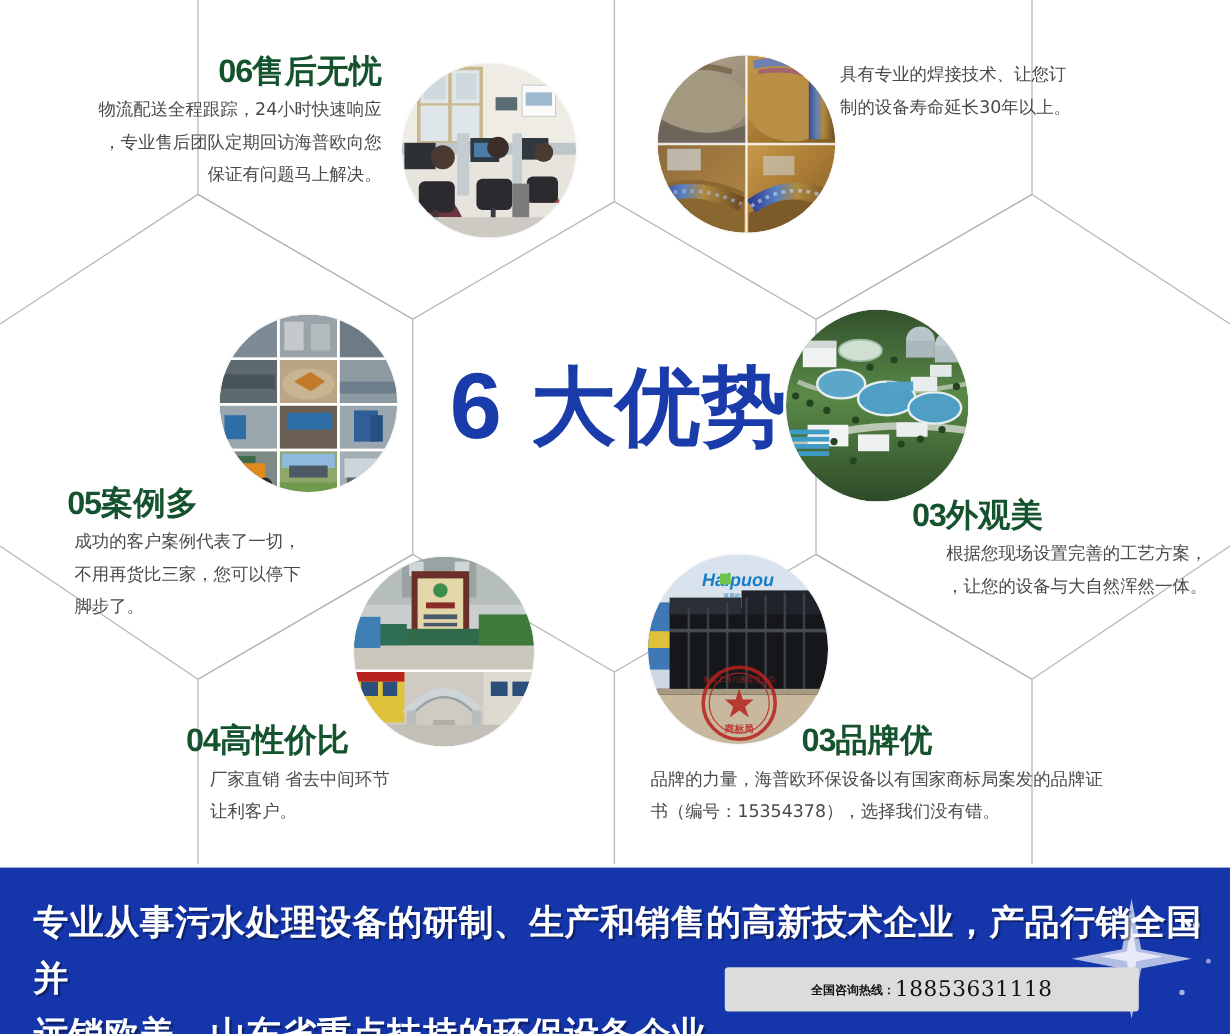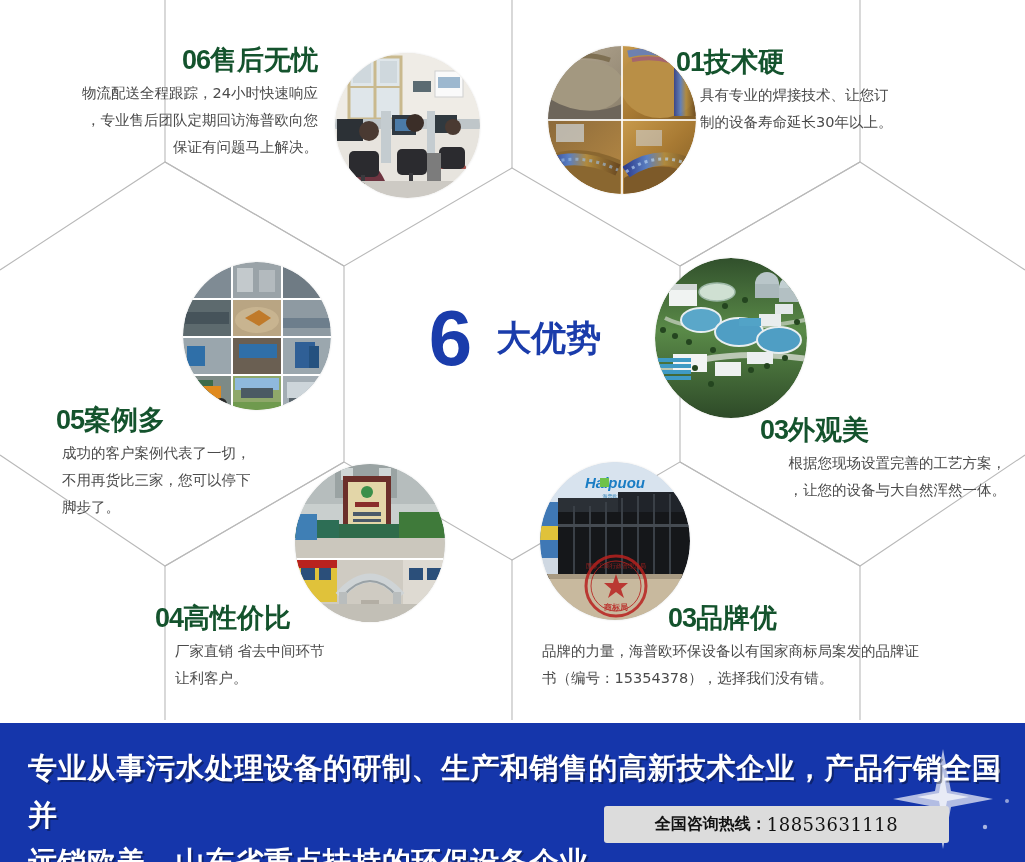--- a/index.html
+++ b/index.html
@@ -19,21 +19,21 @@
   .center-label{
     position:absolute;left:370px;top:288px;width:290px;height:100px;
     display:flex;align-items:center;justify-content:center;
     color:#1a3cab;white-space:nowrap;
   }
   .center-num{
     font-size:78px;font-weight:bold;line-height:1;letter-spacing:-2px;
     font-family:"Liberation Sans",sans-serif;
   }
   .center-txt{
-    font-size:35px;font-weight:bold;line-height:1;margin-left:26px;
+    font-size:71px;font-weight:bold;line-height:1;margin-left:26px;
     font-family:"DejaVu Sans",sans-serif;
   }
 
   
   .photo{
     position:absolute;border-radius:50%;overflow:hidden;
     box-shadow:0 0 2px rgba(0,0,0,.12);
   }
   .photo svg{display:block;}
 
@@ -66,21 +66,21 @@
     text-shadow:2px 2px 0 rgba(0,0,0,.35);
   }
   .banner-text .l2{display:block;}
   .hotline{
     position:absolute;left:604px;top:806px;width:345px;height:37px;
     background:#dcdcdc;border-radius:3px;
     display:flex;align-items:center;justify-content:center;
     color:#111;font-size:18px;font-family:"DejaVu Serif",serif;
     white-space:nowrap;
   }
-  .hotline .lbl{font-size:16px;font-family:"DejaVu Sans",sans-serif;font-weight:bold;}
+  .hotline .lbl{font-size:10px;font-family:"DejaVu Sans",sans-serif;font-weight:bold;}
   .hotline .num{font-size:18px;font-family:"DejaVu Serif",serif;letter-spacing:.5px;}
 </style>
 </head>
 <body>
 
 <div id="root">
 
   <svg class="hex-lines" viewBox="0 0 1025 720">
     <g fill="none" stroke="#b9b9b9" stroke-width="1.1">
 
@@ -446,23 +446,20 @@
       <span class="num">06</span><span>售后无忧</span>
     </div>
     <div class="desc">
       <div>物流配送全程跟踪，24小时快速响应</div>
       <div>，专业售后团队定期回访海普欧向您</div>
       <div>保证有问题马上解决。</div>
     </div>
   </div>
 
   <div class="feat ta-left" style="left:676px;top:46px;width:330px;">
-    <div class="title">
-      <span class="num">01</span><span>技术硬</span>
-    </div>
     <div class="desc" style="padding-left:24px;">
       <div>具有专业的焊接技术、让您订</div>
       <div>制的设备寿命延长30年以上。</div>
     </div>
   </div>
 
   <div class="feat ta-left" style="left:40px;top:404px;width:300px;margin-left:16px;">
     <div class="title">
       <span class="num">05</span><span>案例多</span>
     </div>

